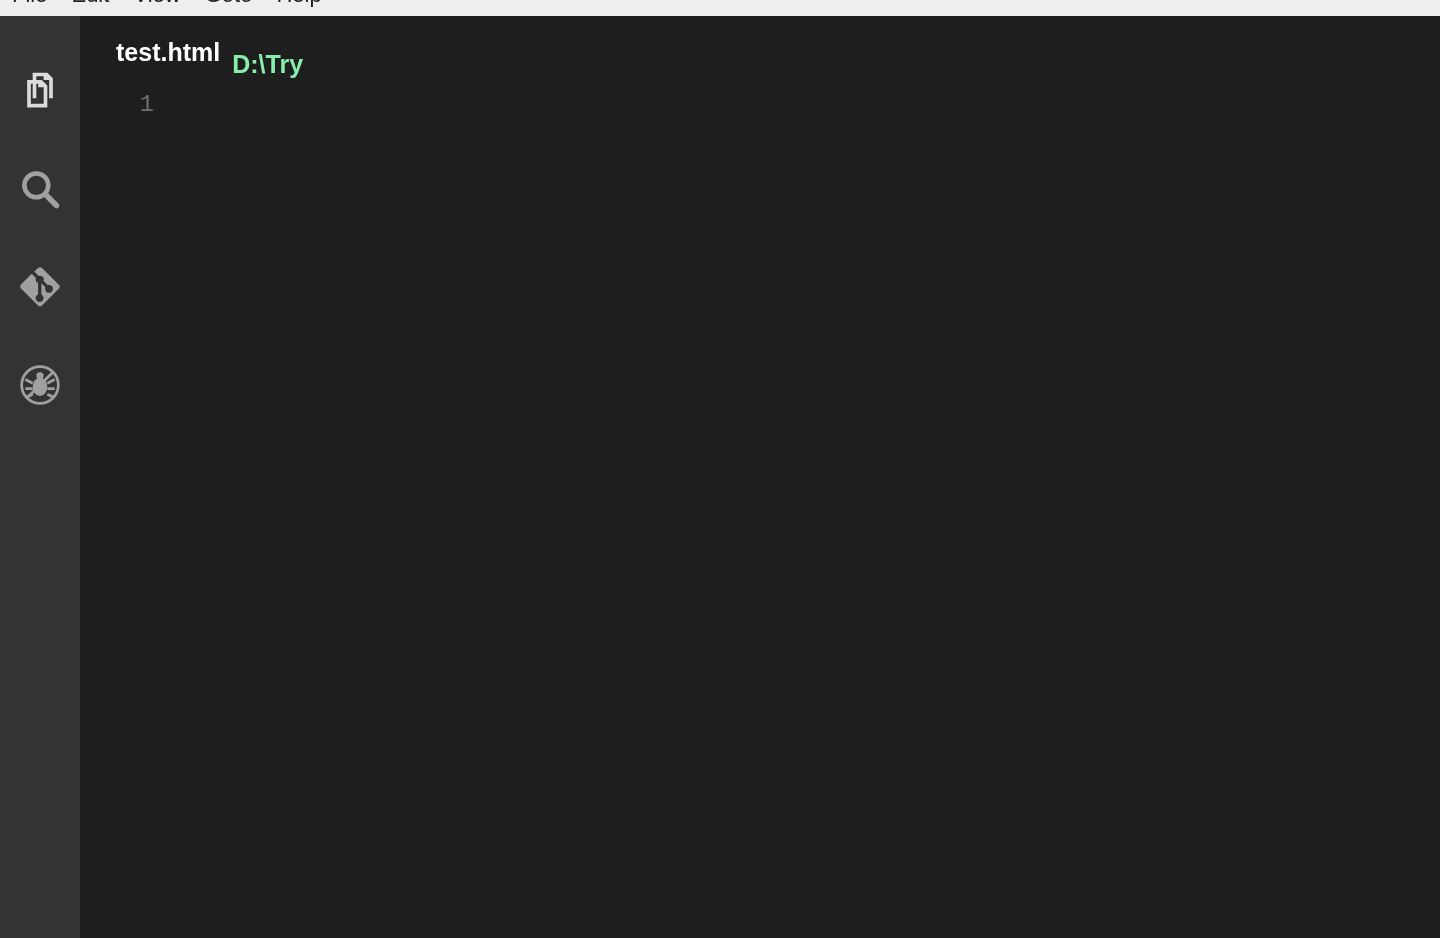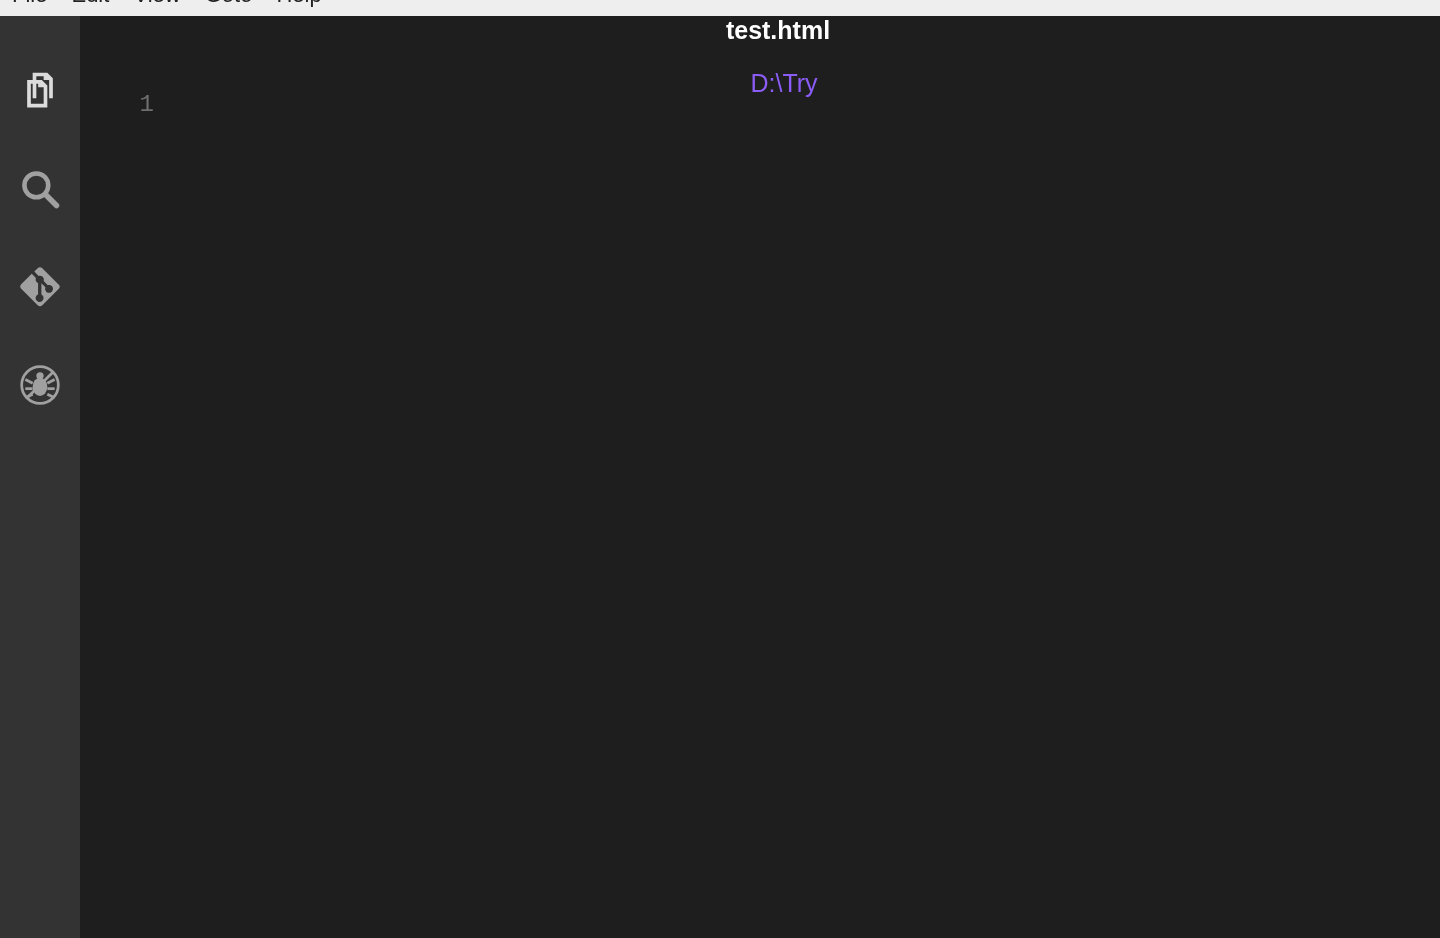--- a/index.html
+++ b/index.html
@@ -83,32 +83,31 @@
       flex-direction: column;
     }
 
     .tab-bar {
       height: 72px;
       display: flex;
       align-items: center;
       padding-left: 36px;
       color: #dcdcdc;
       font-size: 25px;
-      flex-direction: column;
     }
 
     .tab-filename {
       color: #ffffff;
       font-weight: 600;
     }
 
     .tab-path {
-      color: #8b5cf6;
+      color: #86efac;
       margin-left: 12px;
-      font-weight: 400;
+      font-weight: 700;
       margin-top: 24px;
     }
 
     .code-area {
       flex: 1;
       display: flex;
     }
 
     .gutter {
       width: 92px;

